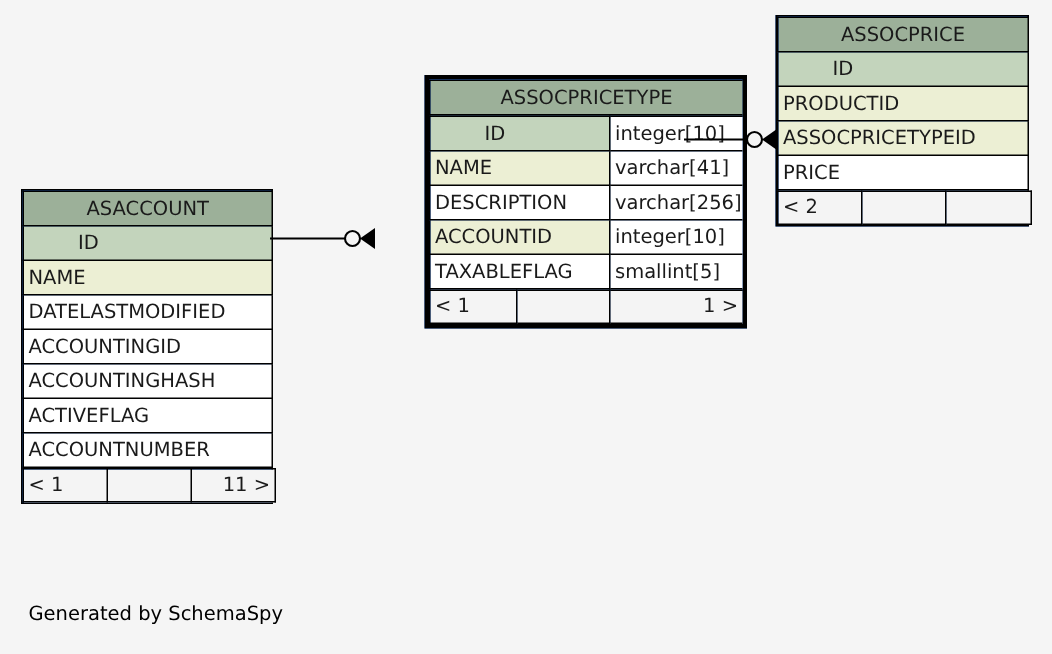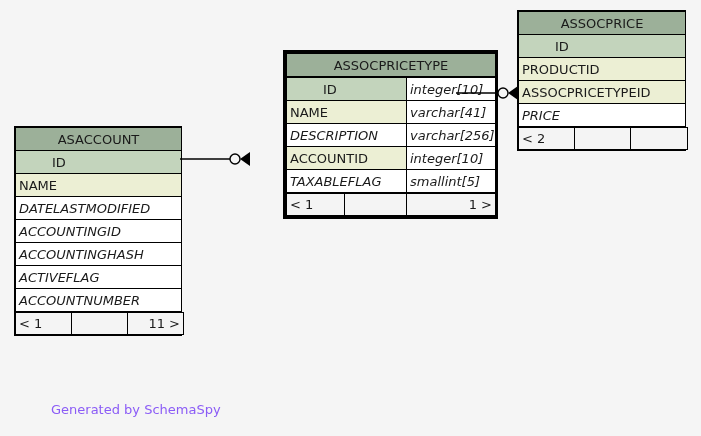--- a/index.html
+++ b/index.html
@@ -59,21 +59,20 @@
   }
   .pk {
     background: #c3d4bc;
     padding-left: 36px;
   }
   .fk {
     background: #ecefd4;
   }
   .plain {
     background: #ffffff;
-    font-style: italic;
   }
   .foot {
     background: #f4f4f4;
     font-size: 13px;
     height: 21px;
     line-height: 20px;
   }
   .foot-l { text-align: left; }
   .foot-m { text-align: left; }
   .foot-r { text-align: right; }
@@ -83,23 +82,22 @@
   .w-type { width: 92px; }
 
   
   .connector {
     position: absolute;
     pointer-events: none;
   }
   .footer-note {
     position: absolute;
     font-size: 13px;
-    color: #8b5cf6;
+    color: #000000;
     white-space: nowrap;
-    margin-left: 32px;
   }
 </style>
 </head>
 <body>
 
 <div id="canvas">
 
   <div class="table" id="tbl-asaccount" style="left:14px; top:126px; width:168px;">
     <div class="tbl-inner">
       <div class="trow">

